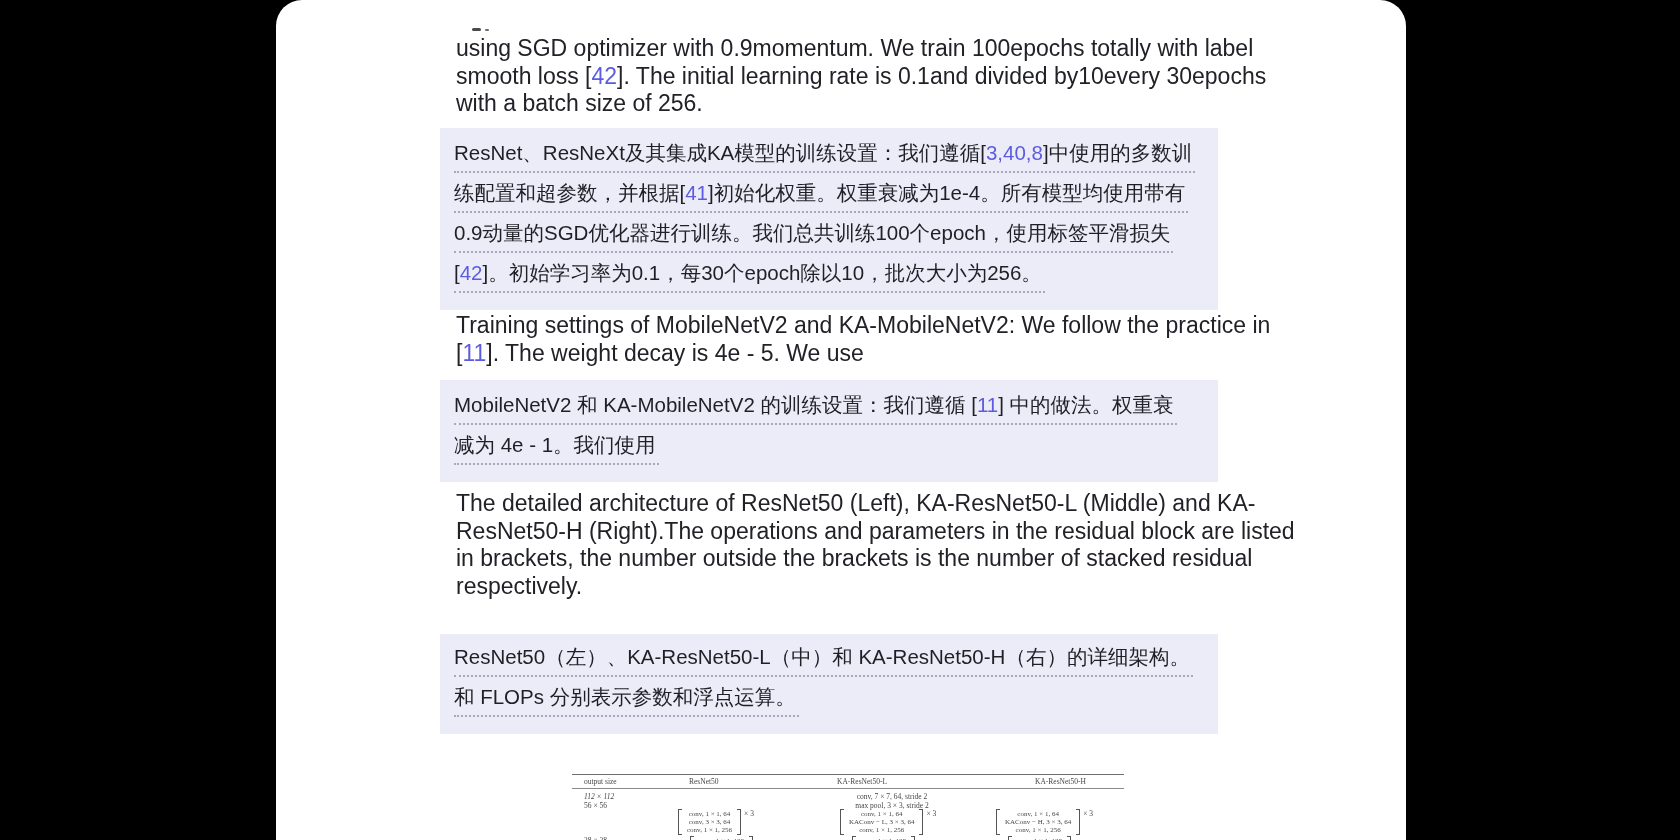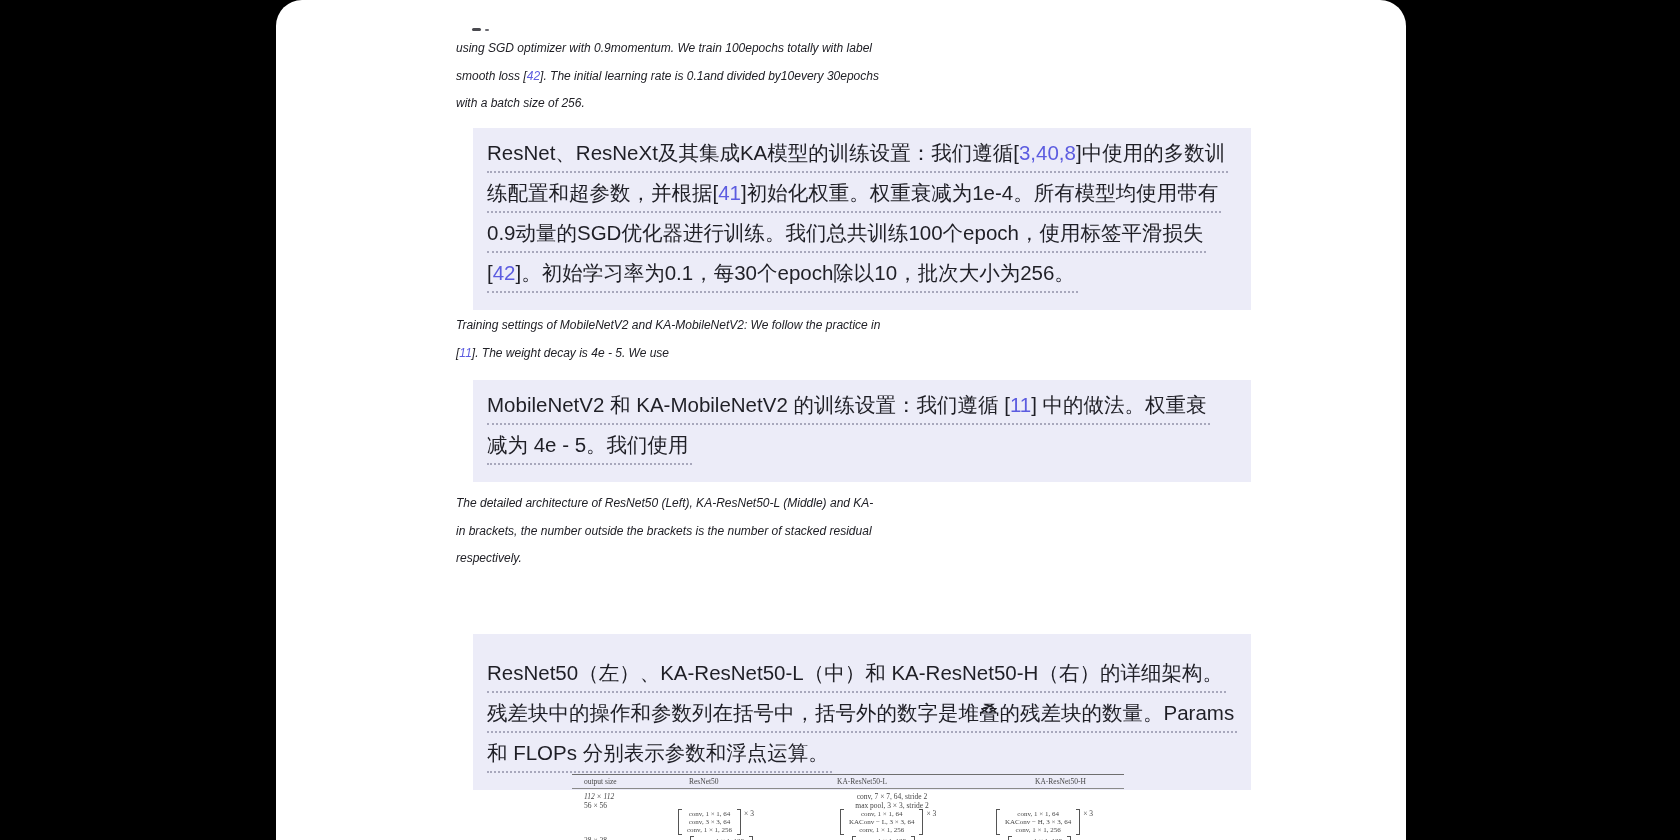--- a/index.html
+++ b/index.html
@@ -2,36 +2,36 @@
 <html><head>
 <meta charset="utf-8">
 <style>
   html,body{margin:0;padding:0;background:#000;}
   .stage{position:relative;width:1680px;height:840px;background:#000;overflow:hidden;
          font-family:"Liberation Sans","DejaVu Sans",sans-serif;}
   .card{position:absolute;left:276px;top:0;width:1130px;height:840px;background:#fff;
         border-radius:26px 26px 0 0;overflow:hidden;}
 
   
-  .para{position:absolute;width:780px;color:#212127;font-size:12px;line-height:27.5px;font-style:italic;}
+  .para{position:absolute;width:780px;color:#212127;font-size:23px;line-height:27.5px;}
   .para .ln{height:27.5px;white-space:nowrap;}
   .para .ln-inner{display:inline;}
   #para1{left:180px;top:35px;}
   #para2{left:180px;top:312px;}
   #para3{left:180px;top:490px;}
 
   
   .trans{position:absolute;left:164px;width:752px;background:#ececf8;color:#1f1f26;
-         font-size:20.5px;padding:10px 12px 12px 14px;margin-left:33px;}
+         font-size:20.5px;padding:10px 12px 12px 14px;}
   .trans .ln{height:40px;white-space:nowrap;}
   .trans .ln-inner{display:inline-block;line-height:26px;padding:2px 3px 5px 0;
                    border-bottom:2px dotted #a8a8bc;}
   #trans1{top:128px;}
   #trans2{top:380px;}
-  #trans3{top:634px;padding-top:24px;}
+  #trans3{top:634px;padding-top:8px;}
 
   .cite{color:#5c5ce0;}
 
   
   .artifact{position:absolute;left:196px;top:28px;width:9px;height:3px;background:#4a4a4f;border-radius:1.5px;}
   .artifact2{position:absolute;left:209px;top:29px;width:4px;height:2px;background:#6a6a70;border-radius:1px;}
 
   
   .pdf-table{position:absolute;left:296px;top:774px;width:552px;height:80px;
              font-family:"Liberation Serif","DejaVu Serif",serif;color:#474747;font-size:7.5px;}
@@ -75,32 +75,32 @@
         <div class="ln"><span class="ln-inner">[<span class="cite">42</span>]。初始学习率为0.1，每30个epoch除以10，批次大小为256。</span></div>
       </div>
 
     <div class="para" id="para2">
         <div class="ln"><span class="ln-inner">Training settings of MobileNetV2 and KA-MobileNetV2: We follow the practice in</span></div>
         <div class="ln"><span class="ln-inner">[<span class="cite">11</span>]. The weight decay is 4e - 5. We use</span></div>
       </div>
 
     <div class="trans" id="trans2">
         <div class="ln"><span class="ln-inner">MobileNetV2 和 KA-MobileNetV2 的训练设置：我们遵循 [<span class="cite">11</span>] 中的做法。权重衰</span></div>
-        <div class="ln"><span class="ln-inner">减为 4e - 5。我们使用</span></div>
+        <div class="ln"><span class="ln-inner">减为 4e - 1。我们使用</span></div>
       </div>
 
     <div class="para" id="para3">
         <div class="ln"><span class="ln-inner">The detailed architecture of ResNet50 (Left), KA-ResNet50-L (Middle) and KA-</span></div>
+        <div class="ln"><span class="ln-inner">ResNet50-H (Right).The operations and parameters in the residual block are listed</span></div>
         <div class="ln"><span class="ln-inner">in brackets, the number outside the brackets is the number of stacked residual</span></div>
         <div class="ln"><span class="ln-inner">respectively.</span></div>
       </div>
 
     <div class="trans" id="trans3">
         <div class="ln"><span class="ln-inner">ResNet50（左）、KA-ResNet50-L（中）和 KA-ResNet50-H（右）的详细架构。</span></div>
-        <div class="ln"><span class="ln-inner">残差块中的操作和参数列在括号中，括号外的数字是堆叠的残差块的数量。Params</span></div>
         <div class="ln"><span class="ln-inner">和 FLOPs 分别表示参数和浮点运算。</span></div>
       </div>
 
     <div class="pdf-table">
       <div class="rule-top"></div>
       <div class="rule-mid"></div>
 
       <span class="th th1">output size</span>
       <span class="th th2">ResNet50</span>
       <span class="th th3">KA-ResNet50-L</span>

